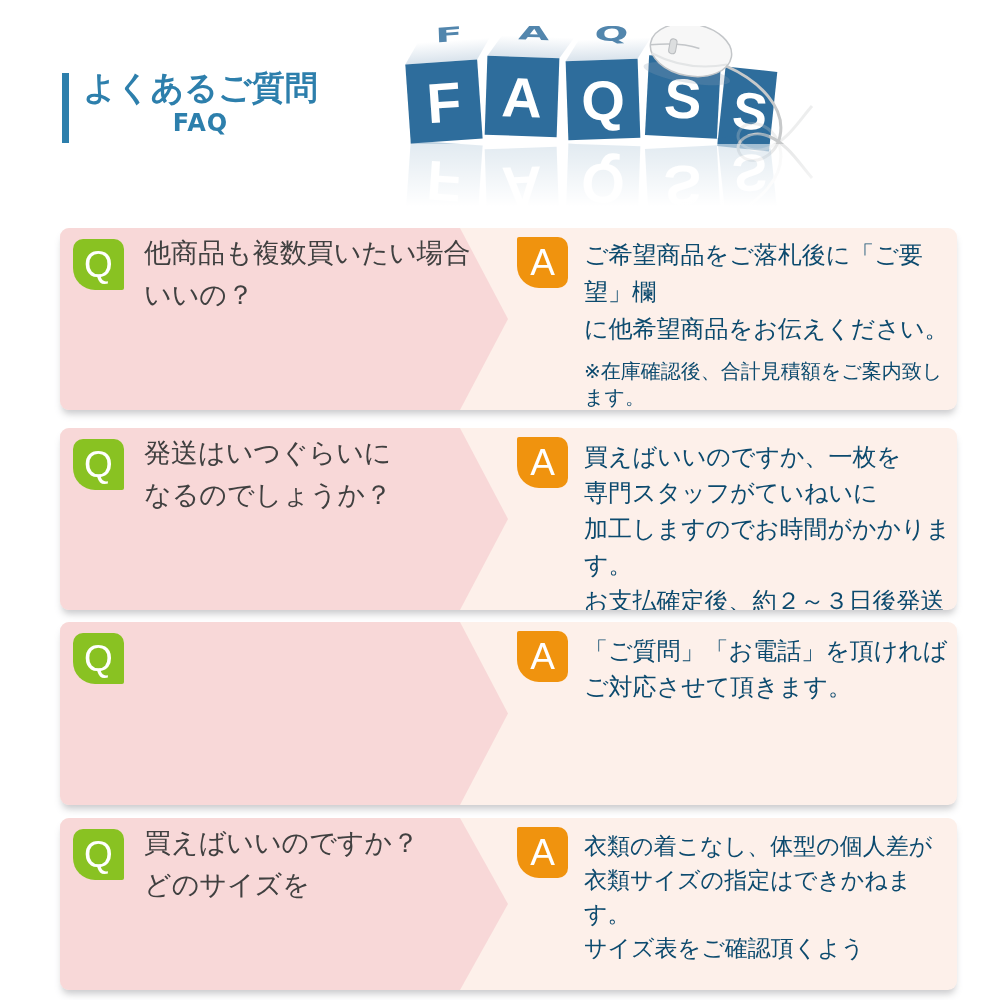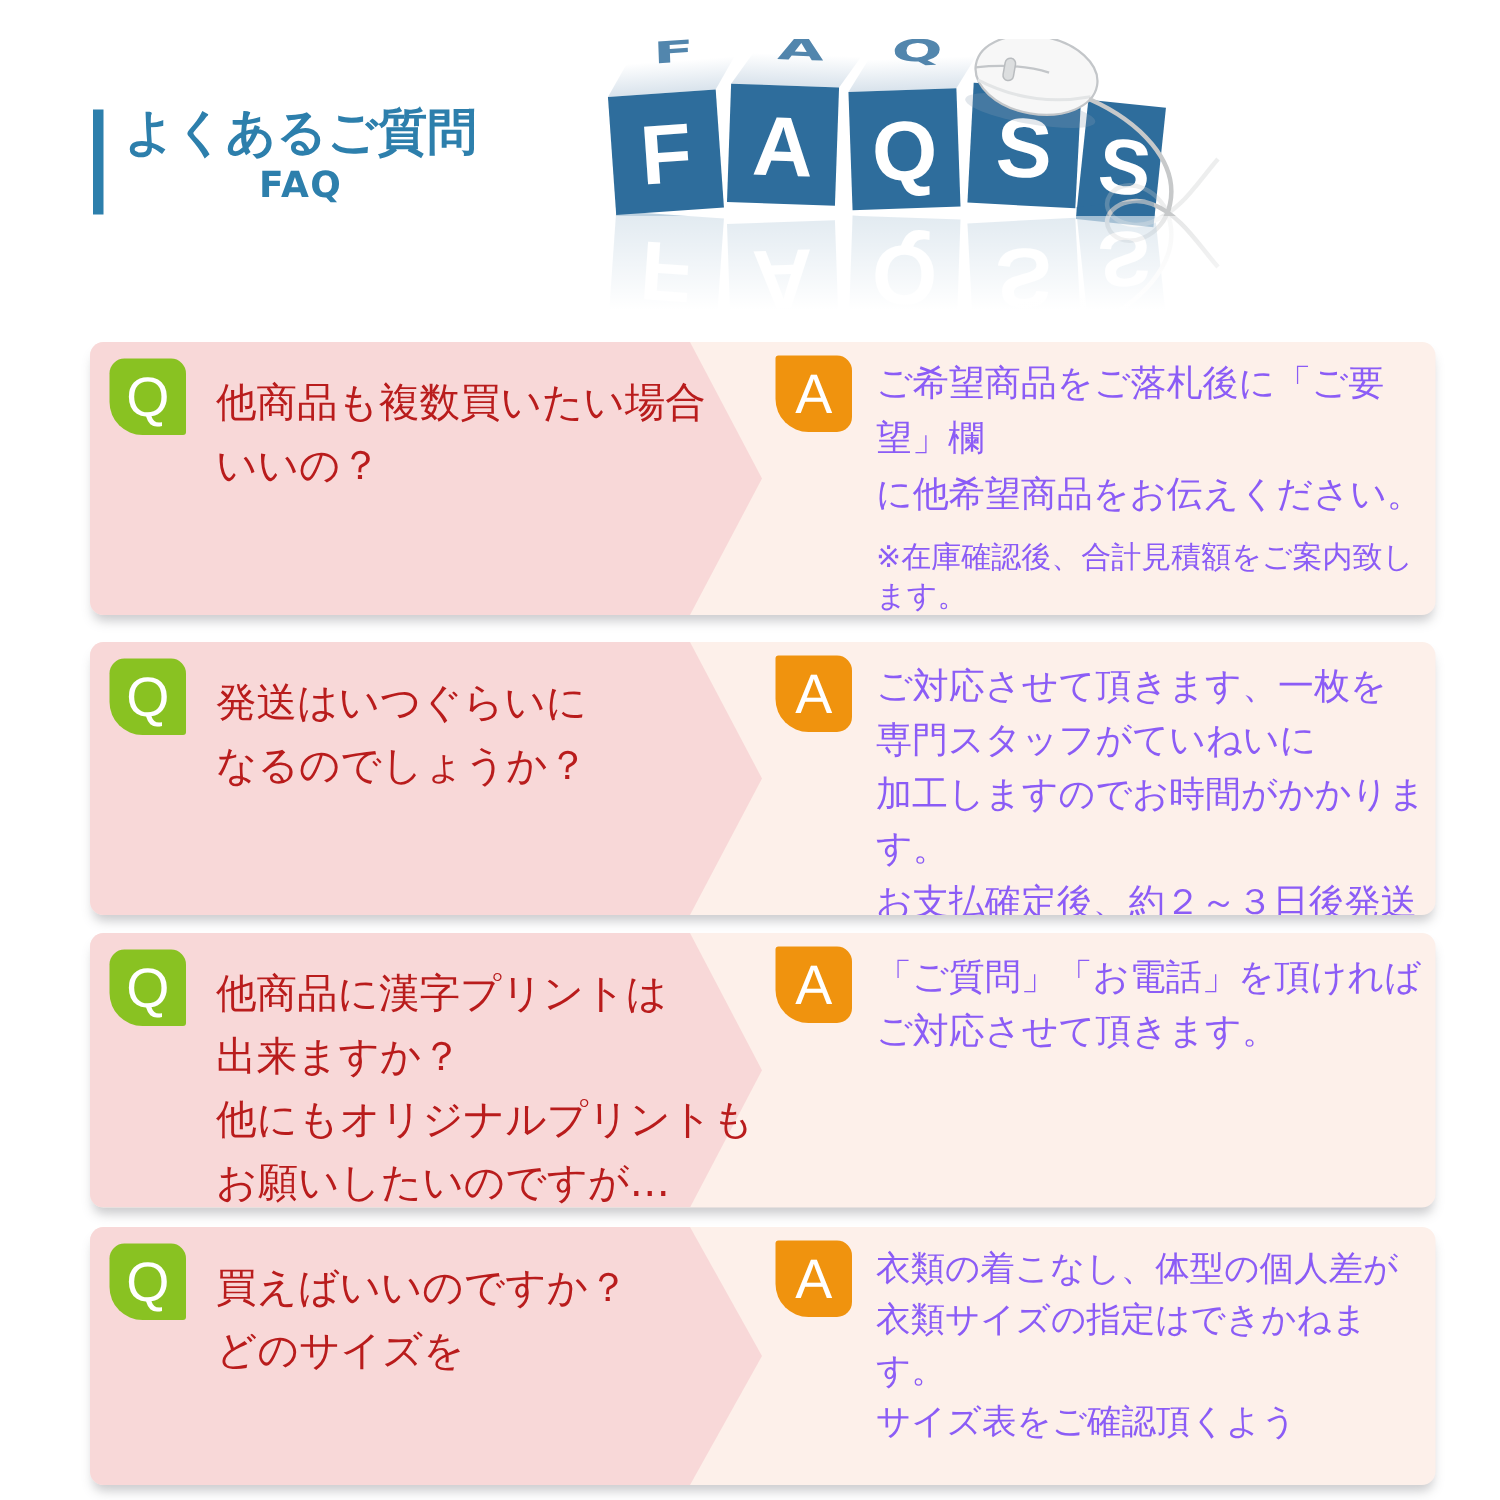--- a/index.html
+++ b/index.html
@@ -25,22 +25,22 @@
   .row-4 { top:818px; height:172px; }
 
   .q-area { position:absolute; left:0; top:0; height:100%; width:448px; background:#f8d8d8;
             clip-path: polygon(0 0, 400px 0, 448px 50%, 400px 100%, 0 100%); }
 
   .badge { position:absolute; width:51px; height:51px; display:flex; align-items:center;
            justify-content:center; color:#ffffff; font-size:37px; font-family:"Liberation Sans",sans-serif; }
   .q-badge { left:13px; top:11px; background:#89c222; border-radius:10px 10px 2px 22px; }
   .a-badge { left:457px; top:9px; background:#f0930e; border-radius:2px 10px 10px 22px; }
 
-  .q-text { position:absolute; left:84px; top:20px; font-size:27px; line-height:42px; color:#b91c1c; }
-  .a-text { position:absolute; left:524px; top:9px; font-size:24px; line-height:37px; color:#8b5cf6; }
+  .q-text { position:absolute; left:84px; top:4px; font-size:27px; line-height:42px; color:#404040; }
+  .a-text { position:absolute; left:524px; top:9px; font-size:24px; line-height:37px; color:#0c4a6e; }
   .row-2 .a-text, .row-3 .a-text { line-height:36px; top:11px; }
   .row-4 .a-text { font-size:23px; line-height:34px; top:11px; }
   .a-text .note { font-size:20px; line-height:26px; }
   .a-text .note.first { margin-top:10px; }
 </style>
 </head>
 <body>
 
 <div class="canvas">
 
@@ -129,37 +129,31 @@
 
   <div class="faq-row row-2">
     <div class="q-area"></div>
     <div class="badge q-badge">Q</div>
     <div class="q-text">
       <div>発送はいつぐらいに</div>
       <div>なるのでしょうか？</div>
     </div>
     <div class="badge a-badge">A</div>
     <div class="a-text">
-      <div>ご対応させて頂きます、一枚を</div>
+      <div>買えばいいのですか、一枚を</div>
       <div>専門スタッフがていねいに</div>
       <div>加工しますのでお時間がかかります。</div>
       <div>お支払確定後、約２～３日後発送と</div>
 
     </div>
   </div>
 
   <div class="faq-row row-3">
     <div class="q-area"></div>
     <div class="badge q-badge">Q</div>
-    <div class="q-text">
-      <div>他商品に漢字プリントは</div>
-      <div>出来ますか？</div>
-      <div>他にもオリジナルプリントも</div>
-      <div>お願いしたいのですが…</div>
-    </div>
     <div class="badge a-badge">A</div>
     <div class="a-text">
       <div>「ご質問」「お電話」を頂ければ</div>
       <div>ご対応させて頂きます。</div>
     </div>
   </div>
 
   <div class="faq-row row-4">
     <div class="q-area"></div>
     <div class="badge q-badge">Q</div>

